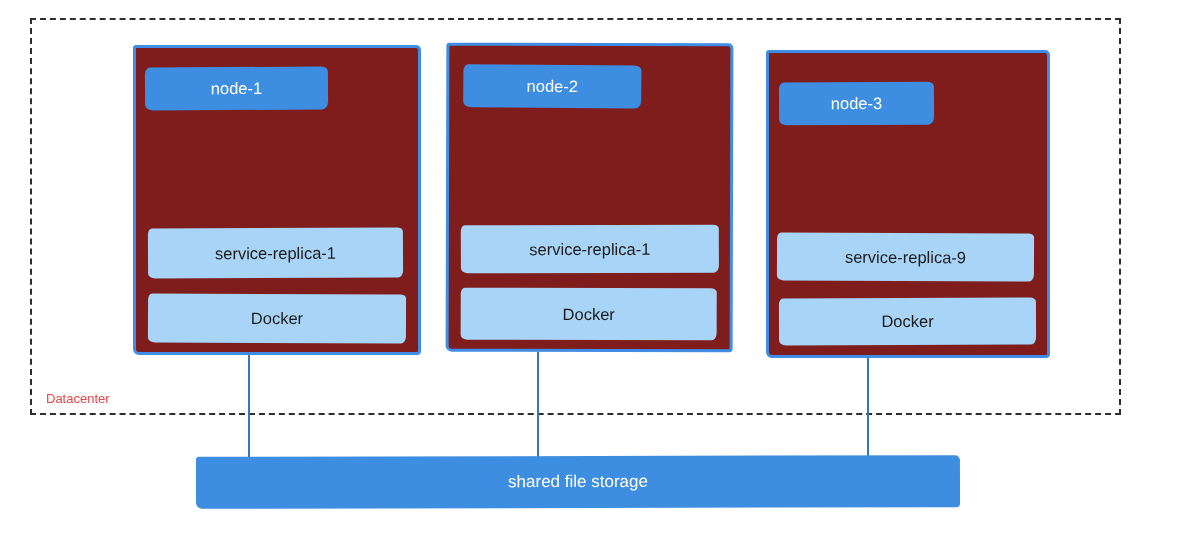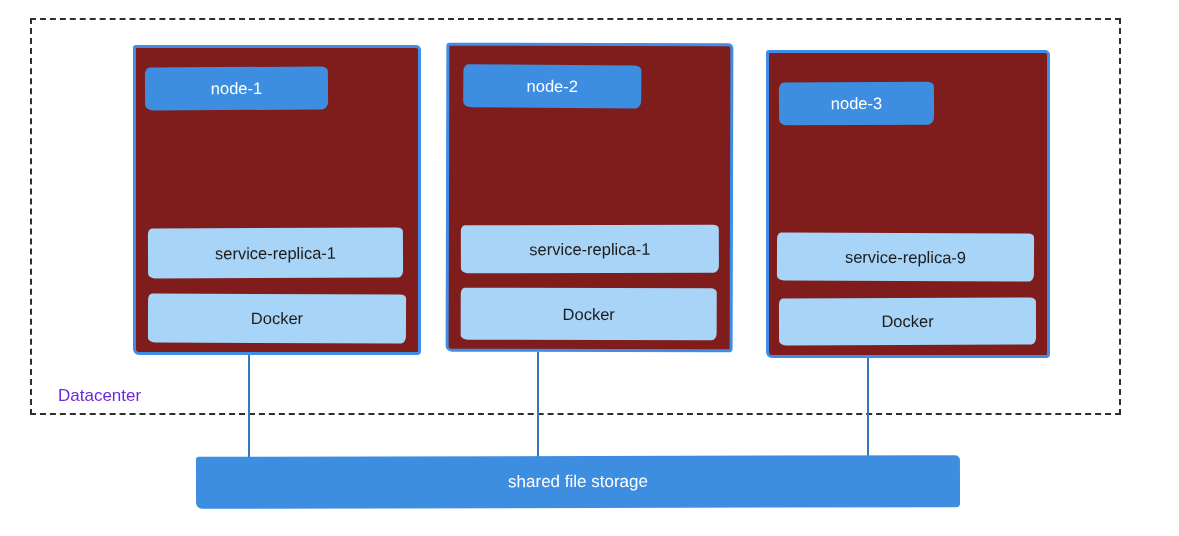--- a/index.html
+++ b/index.html
@@ -13,23 +13,23 @@
     overflow: hidden;
   }
   .datacenter {
     position: absolute;
     left: 30px; top: 18px;
     width: 1091px; height: 397px;
     border: 2px dashed #2e2e2e;
   }
   .dc-label {
     position: absolute;
-    left: 26px; bottom: 7px;
-    font-size: 17px;
-    color: #6d28d9;
+    left: 14px; bottom: 7px;
+    font-size: 13px;
+    color: #ef4444;
   }
   .node {
     position: absolute;
     background: #7f1d1d;
     border: 3px solid #3f8de6;
     border-radius: 3px 5px 4px 6px;
     margin-left: 38px;
   }
   .node1 { left: 95px;  top: 45px; width: 288px; height: 310px; }
   .node2 { left: 408px; top: 43px; width: 287px; height: 309px; transform: rotate(0.15deg); padding-left: 31px; }

